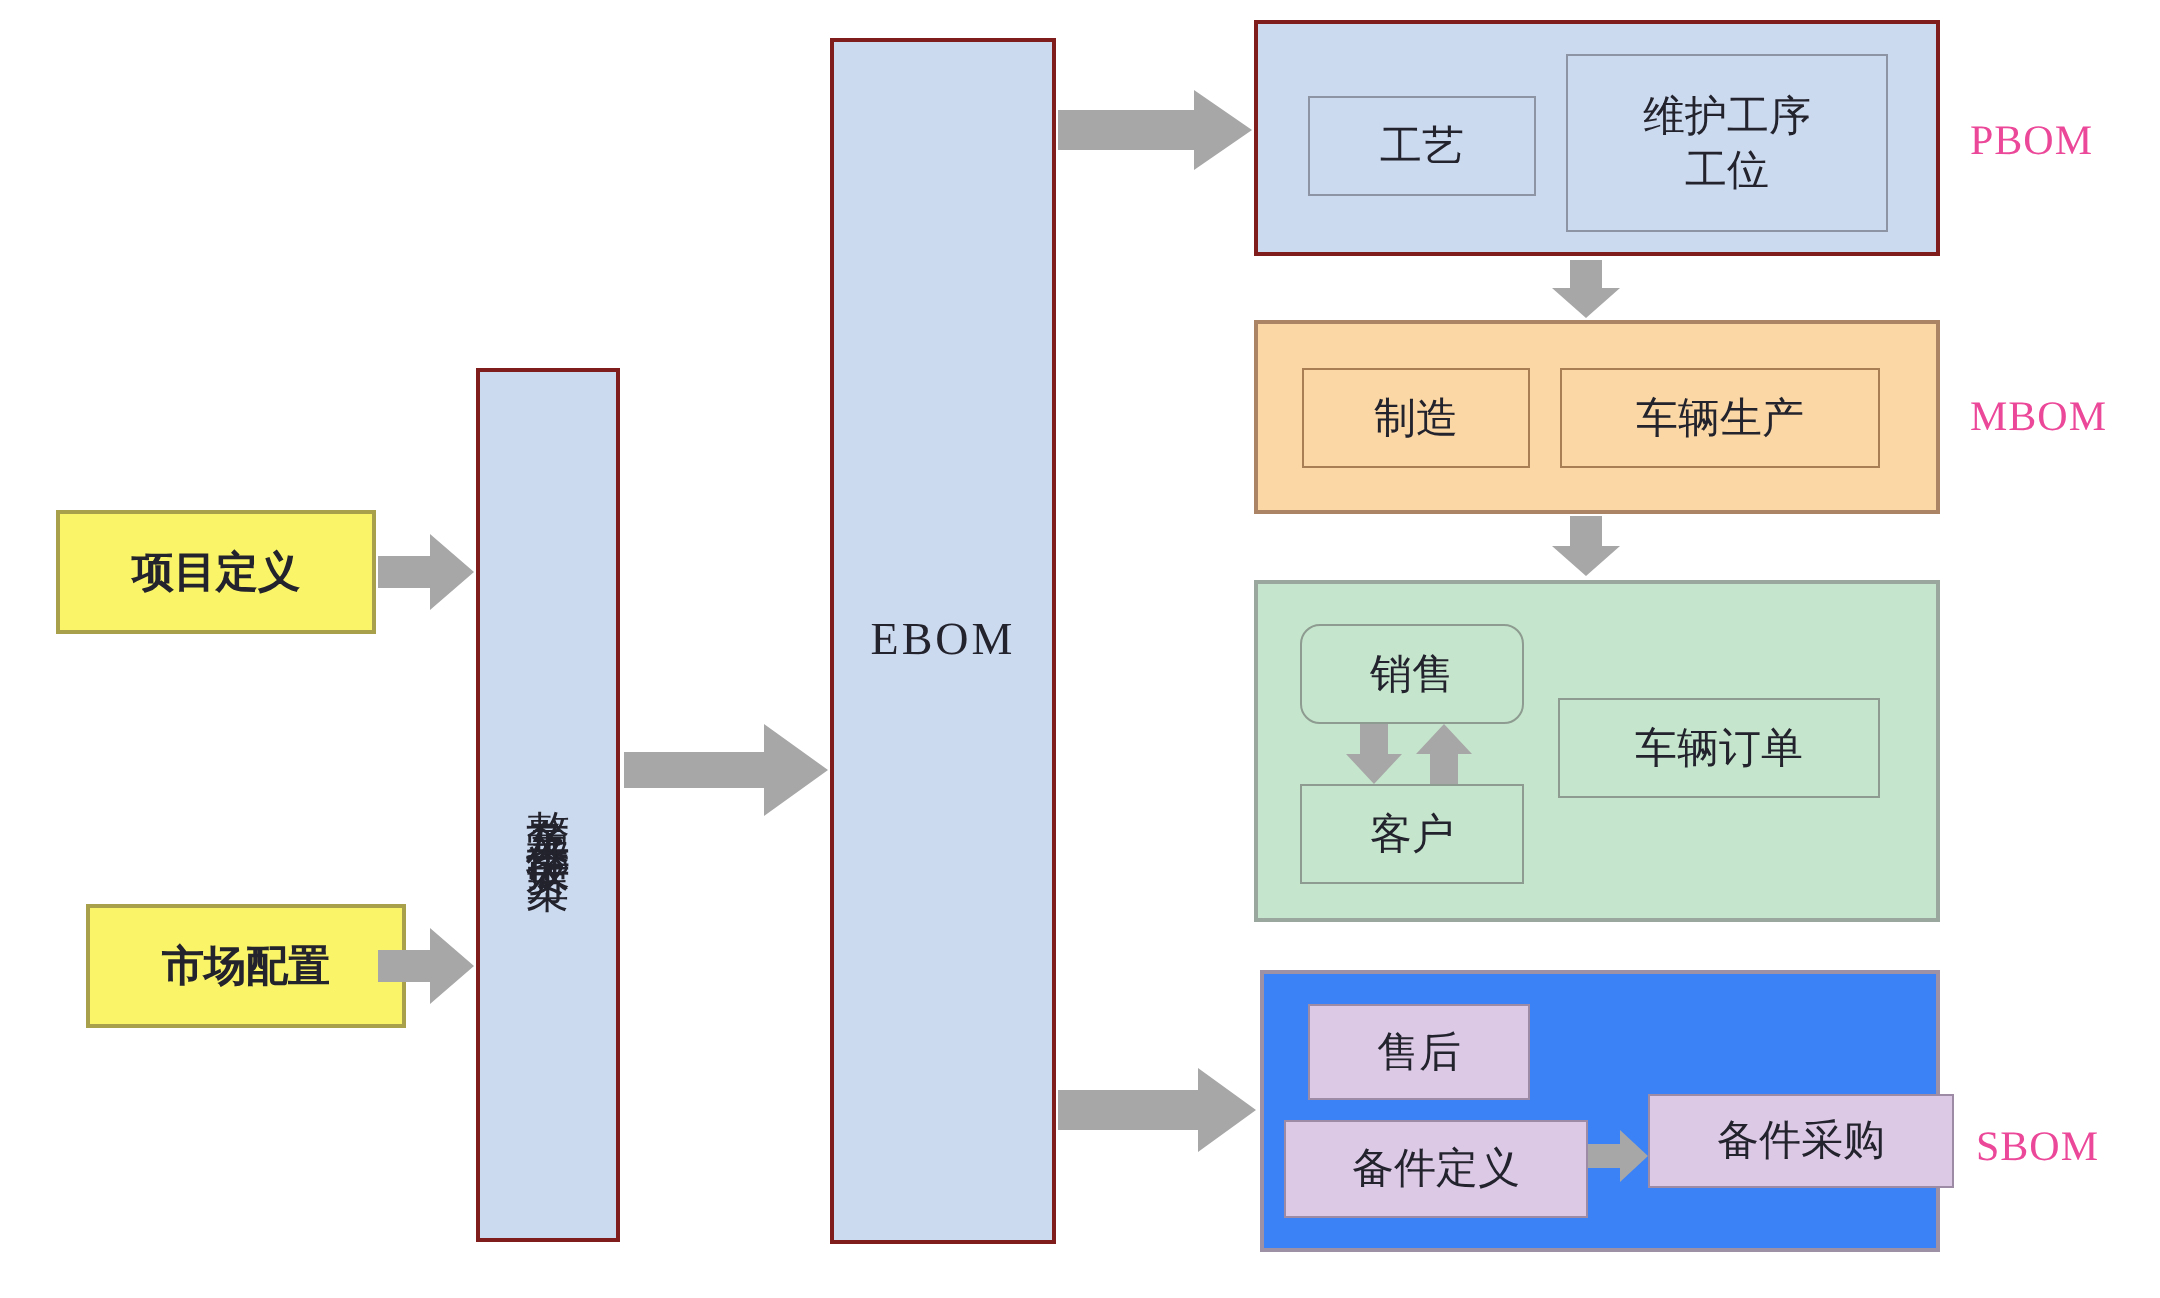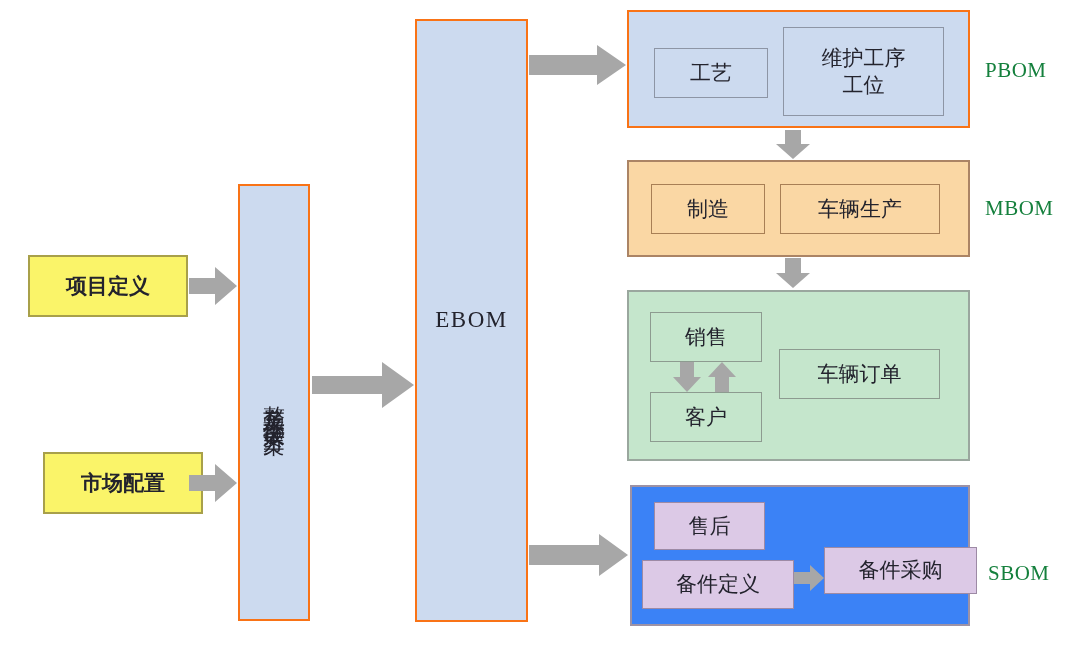--- a/index.html
+++ b/index.html
@@ -7,37 +7,37 @@
     position:relative; width:1080px; height:649px; background:#ffffff;
     font-family:"Liberation Serif","DejaVu Serif",serif;
     color:#23232d;
   }
   .box {
     position:absolute; display:flex; align-items:center; justify-content:center;
     text-align:center; box-sizing:border-box; font-size:21px; line-height:1.25;
   }
   
   .panel { position:absolute; box-sizing:border-box; }
-  .blue   { background:#ccdaef; border:2px solid #f97316; }
+  .blue   { background:#ccdaef; border:2px solid #7f1d1d; }
   .orange { background:#fad7a4; border:2px solid #ab8465; }
   .green  { background:#c5e6cc; border:2px solid #9aa79e; }
   .purple { background:#3b82f6; border:2px solid #9d92a5; }
   .yellow { background:#faf469; border:2px solid #a8a04a;font-weight:bold; }
   
   .inner-blue   { background:#ccdaef; border:1.5px solid #8d95a5; }
   .inner-orange { background:#fad7a4; border:1.5px solid #a87f55; }
   .inner-green  { background:#c5e6cc; border:1.5px solid #8d9b90; }
   .inner-purple { background:#dcc9e6; border:1.5px solid #9d8aa5; }
   .vertical-text {
     writing-mode:vertical-rl; text-orientation:upright;
     font-size:22px; letter-spacing:3px; line-height:1;
   }
   .prewrap { white-space:pre-line; }
   .bom-label {
-    position:absolute; font-size:21px; letter-spacing:0.5px; color:#15803d;font-family:Liberation Serif, serif;
+    position:absolute; font-size:21px; letter-spacing:0.5px; color:#ec4899;font-family:Liberation Serif, serif;
   }
   .ebom-text { font-size:23px; letter-spacing:1.5px; }
   .arrow { position:absolute; }
   .arrow polygon { fill:#a7a7a7; }
 </style>
 </head>
 <body>
 
 <div class="canvas">
 
@@ -99,21 +99,21 @@
       <span>车辆生产</span>
     </div>
   </div>
   <div class="bom-label" style="left:985px; top:196px;">MBOM</div>
 
   <svg class="arrow" style="left:776px; top:258px;" width="34" height="30">
     <polygon points="9,0 25,0 25,15 34,15 17,30 0,15 9,15"></polygon>
   </svg>
 
   <div class="panel green" style="left:627px; top:290px; width:343px; height:171px;">
-    <div class="box inner-green" style="left:21px; top:20px; width:112px; height:50px;">
+    <div class="box inner-green" style="left:21px; top:20px; width:112px; height:50px;border-radius:10px;">
       <span>销售</span>
     </div>
     <div class="box inner-green" style="left:21px; top:100px; width:112px; height:50px;">
       <span>客户</span>
     </div>
     <div class="box inner-green" style="left:150px; top:57px; width:161px; height:50px;">
       <span>车辆订单</span>
     </div>
     <svg class="arrow" style="left:44px; top:70px;" width="28" height="30">
       <polygon points="7,0 21,0 21,15 28,15 14,30 0,15 7,15"></polygon>

